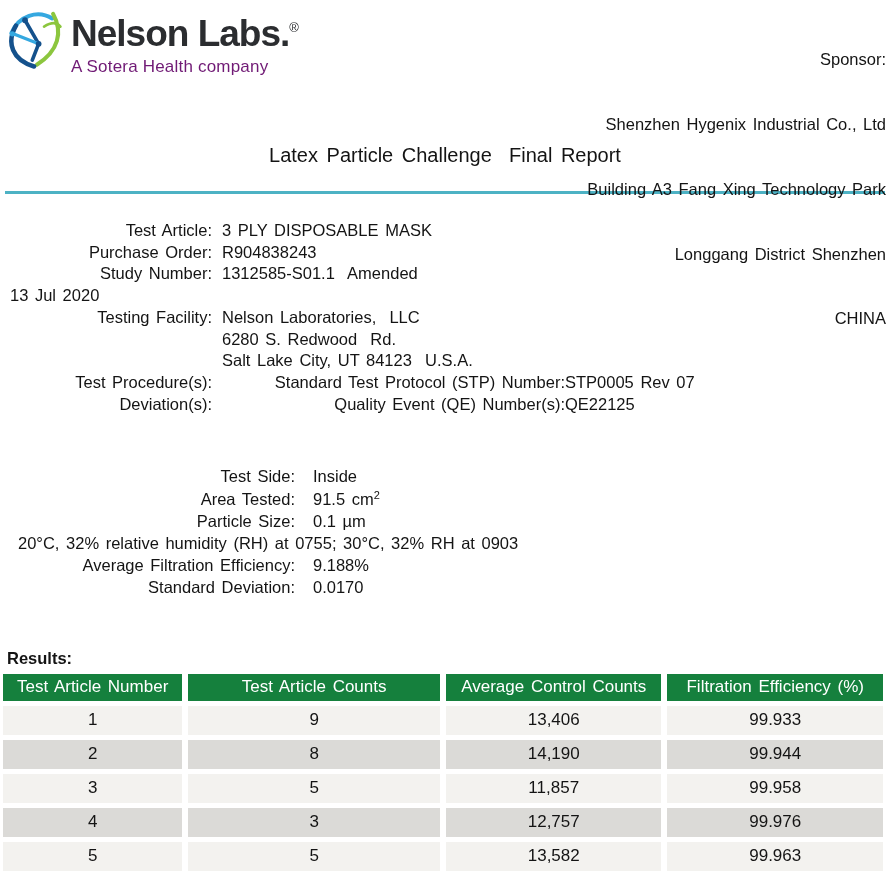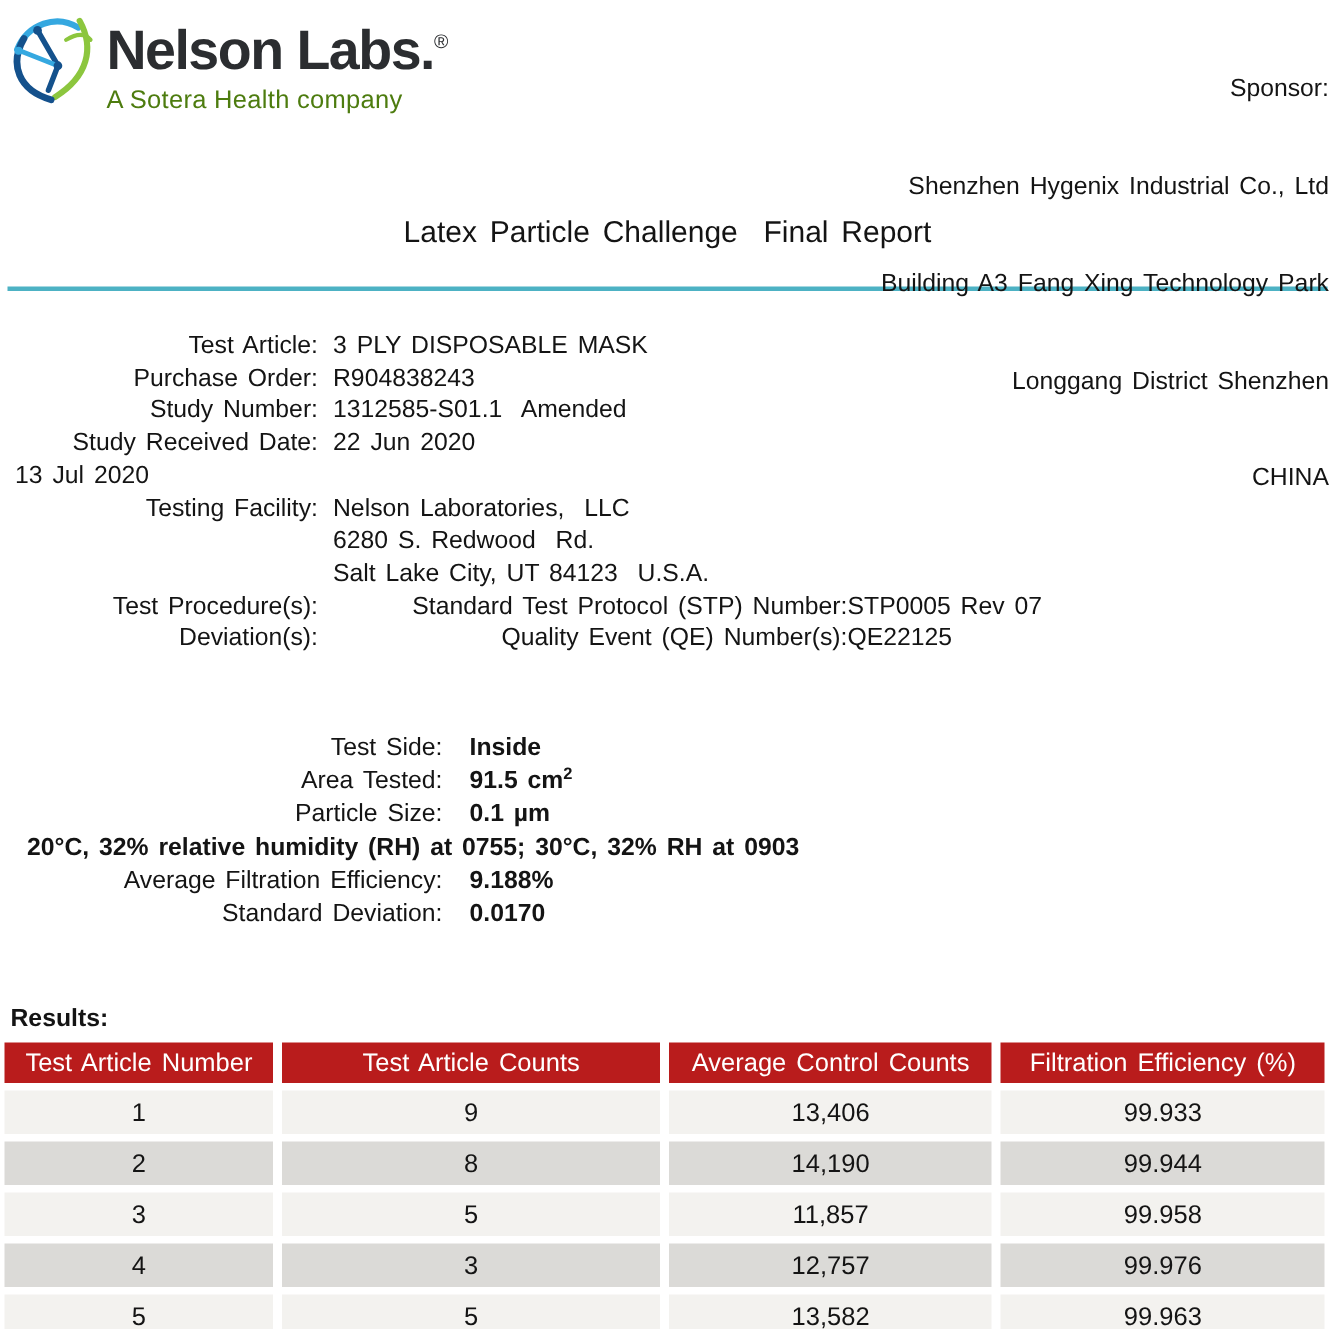--- a/index.html
+++ b/index.html
@@ -17,21 +17,21 @@
     display: flex;
     justify-content: space-between;
     align-items: flex-start;
     padding: 4px 4px 0 6px;
     height: 112px;
   }
   .logo-wrap { display: flex; align-items: flex-start; gap: 7px; padding-top: 4px; }
   .logo-icon { flex: none; }
   .brand-line { font-size: 37px; font-weight: bold; letter-spacing: -1px; color: #2b2d30; line-height: 40px; }
   .reg-mark { font-size: 13px; vertical-align: 14px; font-weight: normal; letter-spacing: 0; }
-  .tagline { font-size: 17px; color: #4d7c0f; margin-top: 3px; letter-spacing: 0.2px; }
+  .tagline { font-size: 17px; color: #701a75; margin-top: 3px; letter-spacing: 0.2px; }
   .sponsor { text-align: right; font-size: 16.5px; line-height: 21.6px; padding-top: 2px; word-spacing: 2px; white-space: pre-wrap; }
 
   
   .report-title {
     text-align: center;
     font-size: 20px;
     font-weight: normal;
     margin-top: 28px;
     line-height: 30px;
     white-space: pre-wrap;
@@ -40,35 +40,35 @@
   .rule { height: 3px; background: #4db2c4; margin: 21px 5px 0 5px; }
 
   
   .details { margin-top: 26px; font-size: 16.5px; line-height: 21.7px; word-spacing: 2px; }
   .drow { display: flex; }
   .dlabel { width: 212px; flex: none; text-align: right; white-space: pre-wrap; }
   .dval { padding-left: 10px; white-space: pre-wrap; text-align: right; }
   .proc-name { display: inline-block; width: 343px; }
   .conds { margin-top: 50px; line-height: 22.2px; }
   .conds .dlabel { width: 295px; }
-  .conds .dval { padding-left: 18px; font-weight: bold; }
+  .conds .dval { padding-left: 18px; }
   sup { font-size: 11px; line-height: 0; vertical-align: 6px; }
 
   
   .results-label { margin: 48px 0 0 7px; font-size: 16.5px; font-weight: bold; line-height: 22px; }
   table.results {
     border-collapse: separate;
     border-spacing: 6px 5px;
     table-layout: fixed;
     margin-left: -3px;
     width: 892px;
   }
   .c1 { width: 178px; } .c2 { width: 250px; } .c3 { width: 214px; } .c4 { width: 214px; }
   table.results th {
-    background: #b91c1c;
+    background: #15803d;
     color: #ffffff;
     font-weight: normal;
     font-size: 17px;
     height: 27px;
     text-align: center;
     vertical-align: middle;
     word-spacing: 2px;
   }
   table.results td {
     font-size: 17px;
@@ -121,24 +121,20 @@
     </div>
     <div class="drow">
       <div class="dlabel">Purchase Order:</div>
       <div class="dval">R904838243</div>
     </div>
     <div class="drow">
       <div class="dlabel">Study Number:</div>
       <div class="dval">1312585-S01.1  Amended</div>
     </div>
     <div class="drow">
-      <div class="dlabel">Study Received Date:</div>
-      <div class="dval">22 Jun 2020</div>
-    </div>
-    <div class="drow">
       <div class="dval">13 Jul 2020</div>
     </div>
     <div class="drow">
       <div class="dlabel">Testing Facility:</div>
       <div class="dval">Nelson Laboratories,  LLC</div>
     </div>
     <div class="drow">
       <div class="dlabel"></div>
       <div class="dval">6280 S. Redwood  Rd.</div>
     </div>

